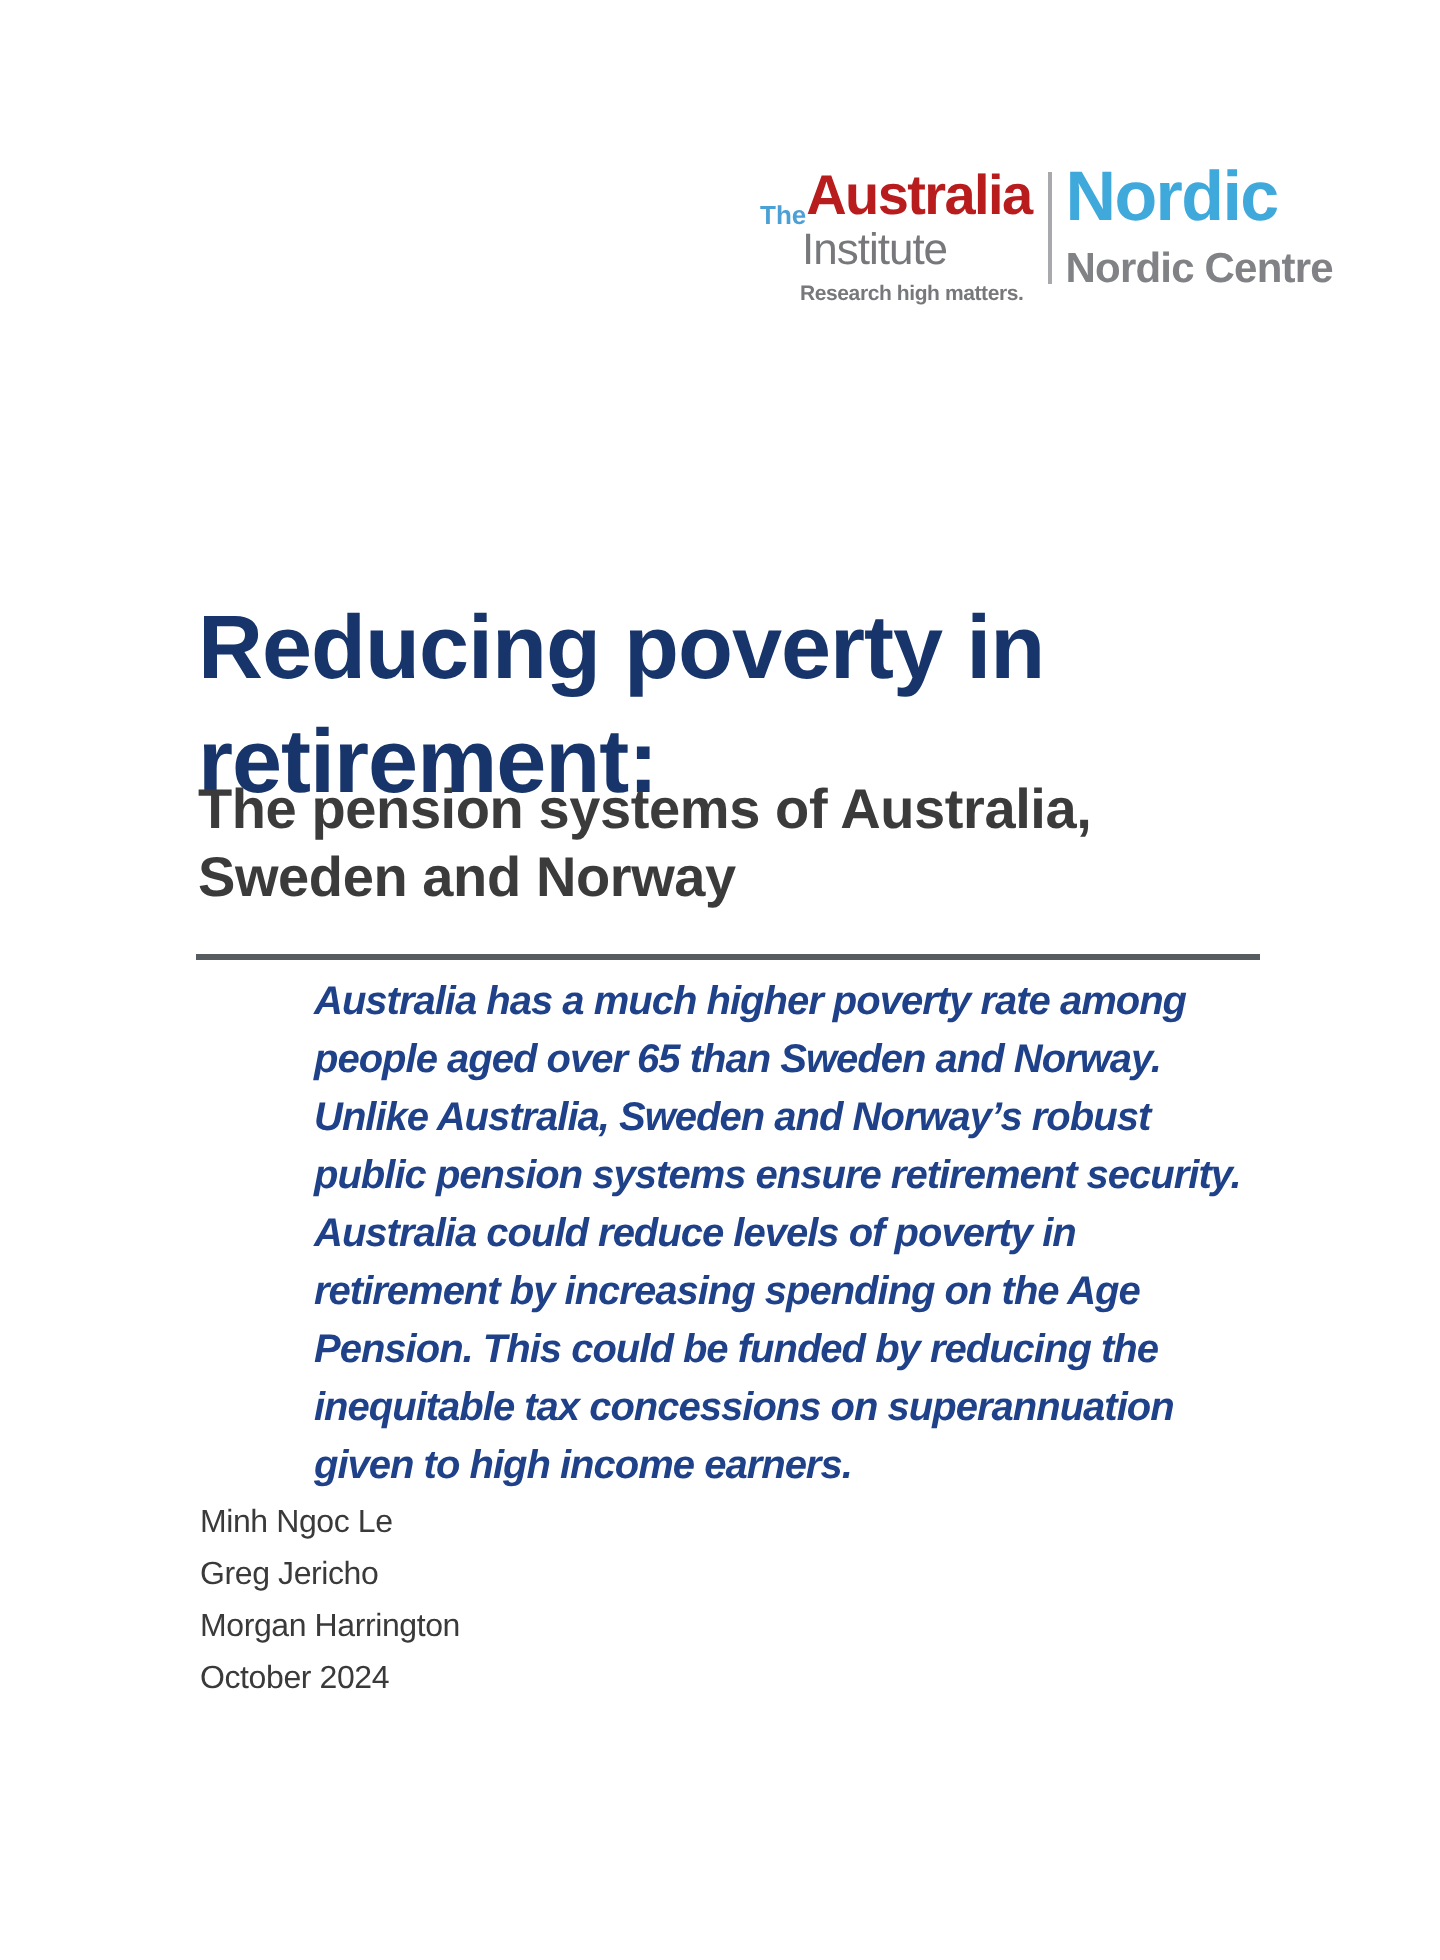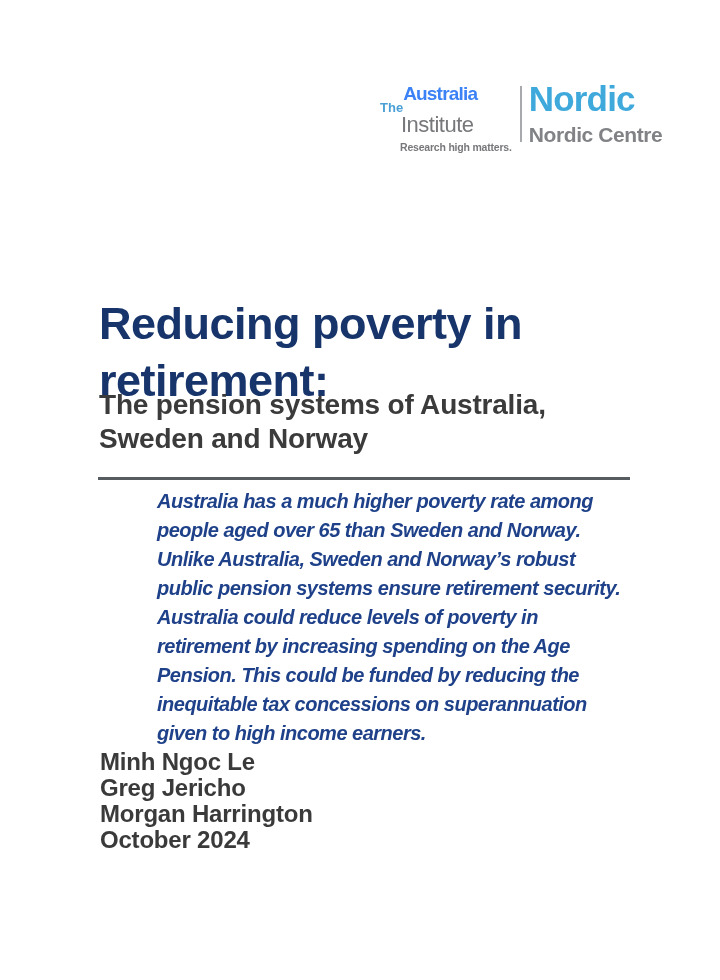--- a/index.html
+++ b/index.html
@@ -24,21 +24,21 @@
     display: flex;
     align-items: flex-start;
   }
   .tai { display: flex; flex-direction: column; }
   .tai-row1 { display: flex; align-items: flex-start; white-space: nowrap; }
   .tai-the {
     font-size: 13px; font-weight: 700; color: #4ba0d6;
     line-height: 1; margin-top: 17px;
   }
   .tai-australia {
-    font-size: 19px; font-weight: 700; color: #3b82f6;
+    font-size: 28px; font-weight: 700; color: #b91c1c;
     line-height: 1; letter-spacing: -0.8px;
   }
   .tai-institute {
     font-size: 22px; font-weight: 400; color: #77787b;
     line-height: 1; margin: 0 0 0 21px; letter-spacing: -0.5px;
   }
   .tai-tagline {
     font-size: 10.5px; font-weight: 600; color: #77787b;
     margin: 5px 0 0 20px; letter-spacing: -0.2px; white-space: nowrap;
   }
@@ -86,21 +86,21 @@
     font-size: 20px; font-weight: 700; font-style: italic;
     line-height: 29px; letter-spacing: -0.5px;
     color: #1e4189;
   }
   .abstract-line { white-space: nowrap; margin-left: 35px; }
 
   
   .authors {
     position: absolute;
     left: 100px; top: 749px;
-    font-size: 24px; font-weight: 700;
+    font-size: 16px; font-weight: 400;
     line-height: 26px; letter-spacing: -0.2px;
     color: #3a3a3a;
   }
 </style>
 </head>
 <body>
 
 <div class="page">
 
   <header class="logo">

